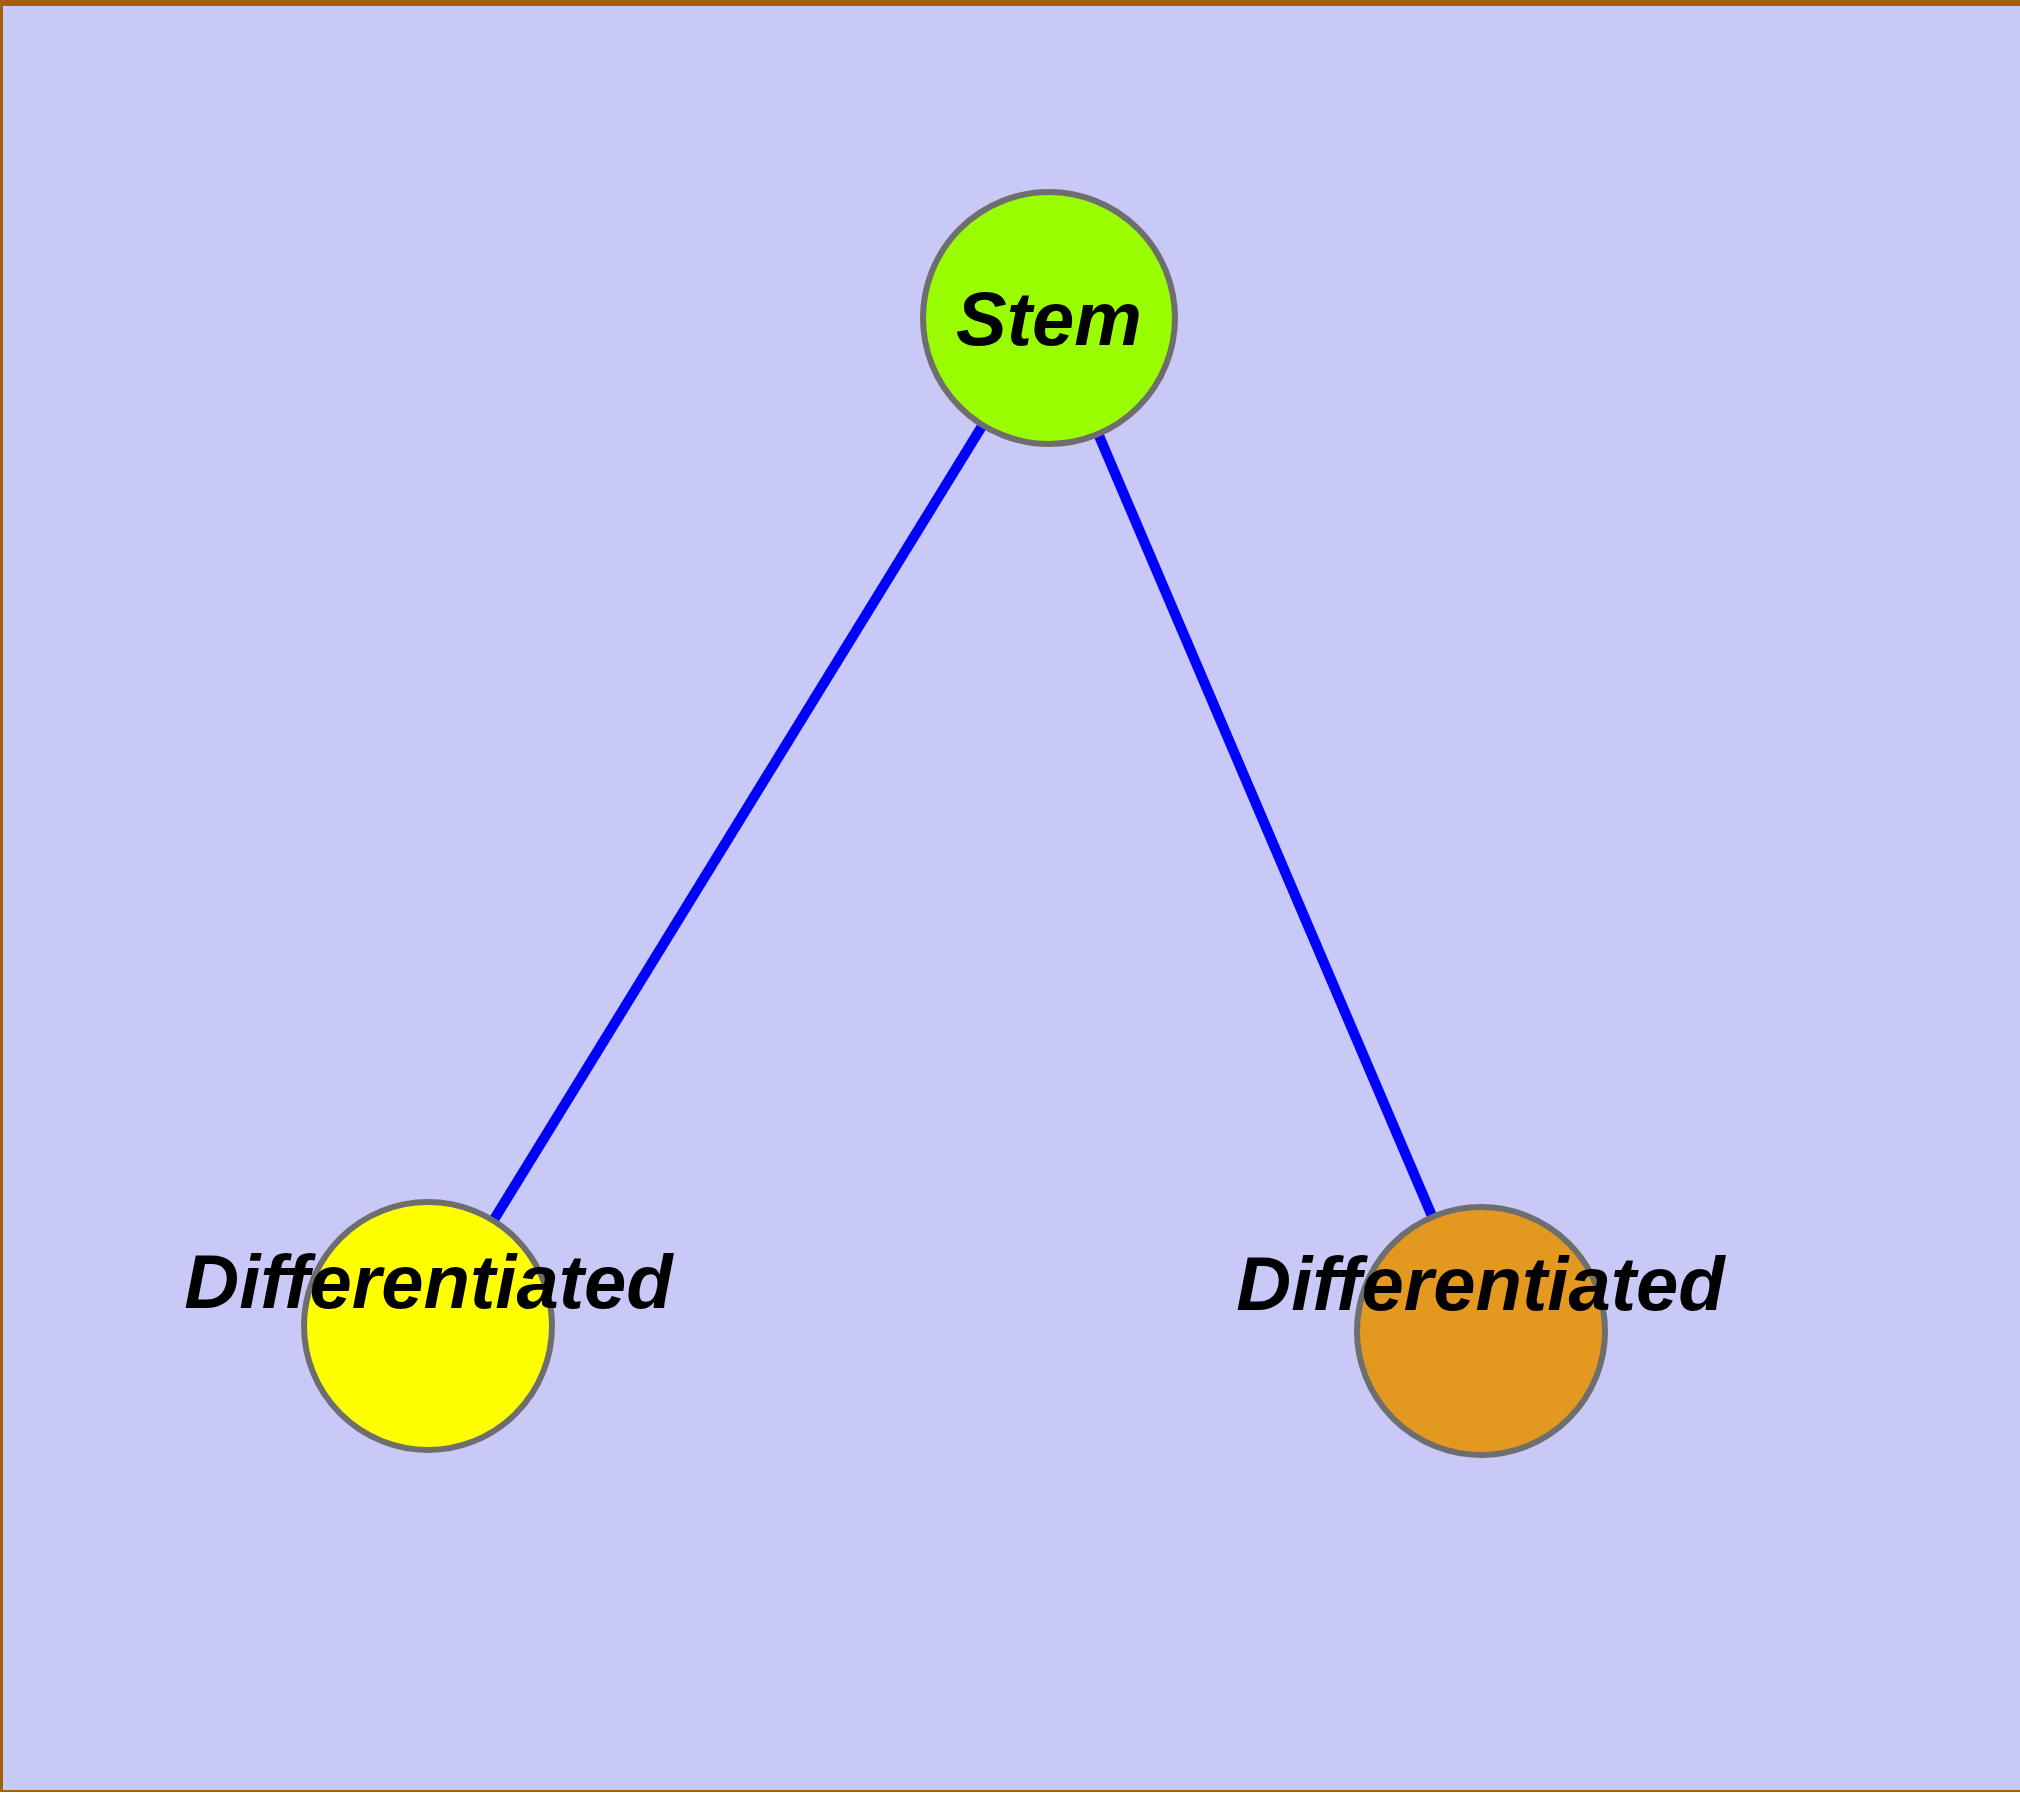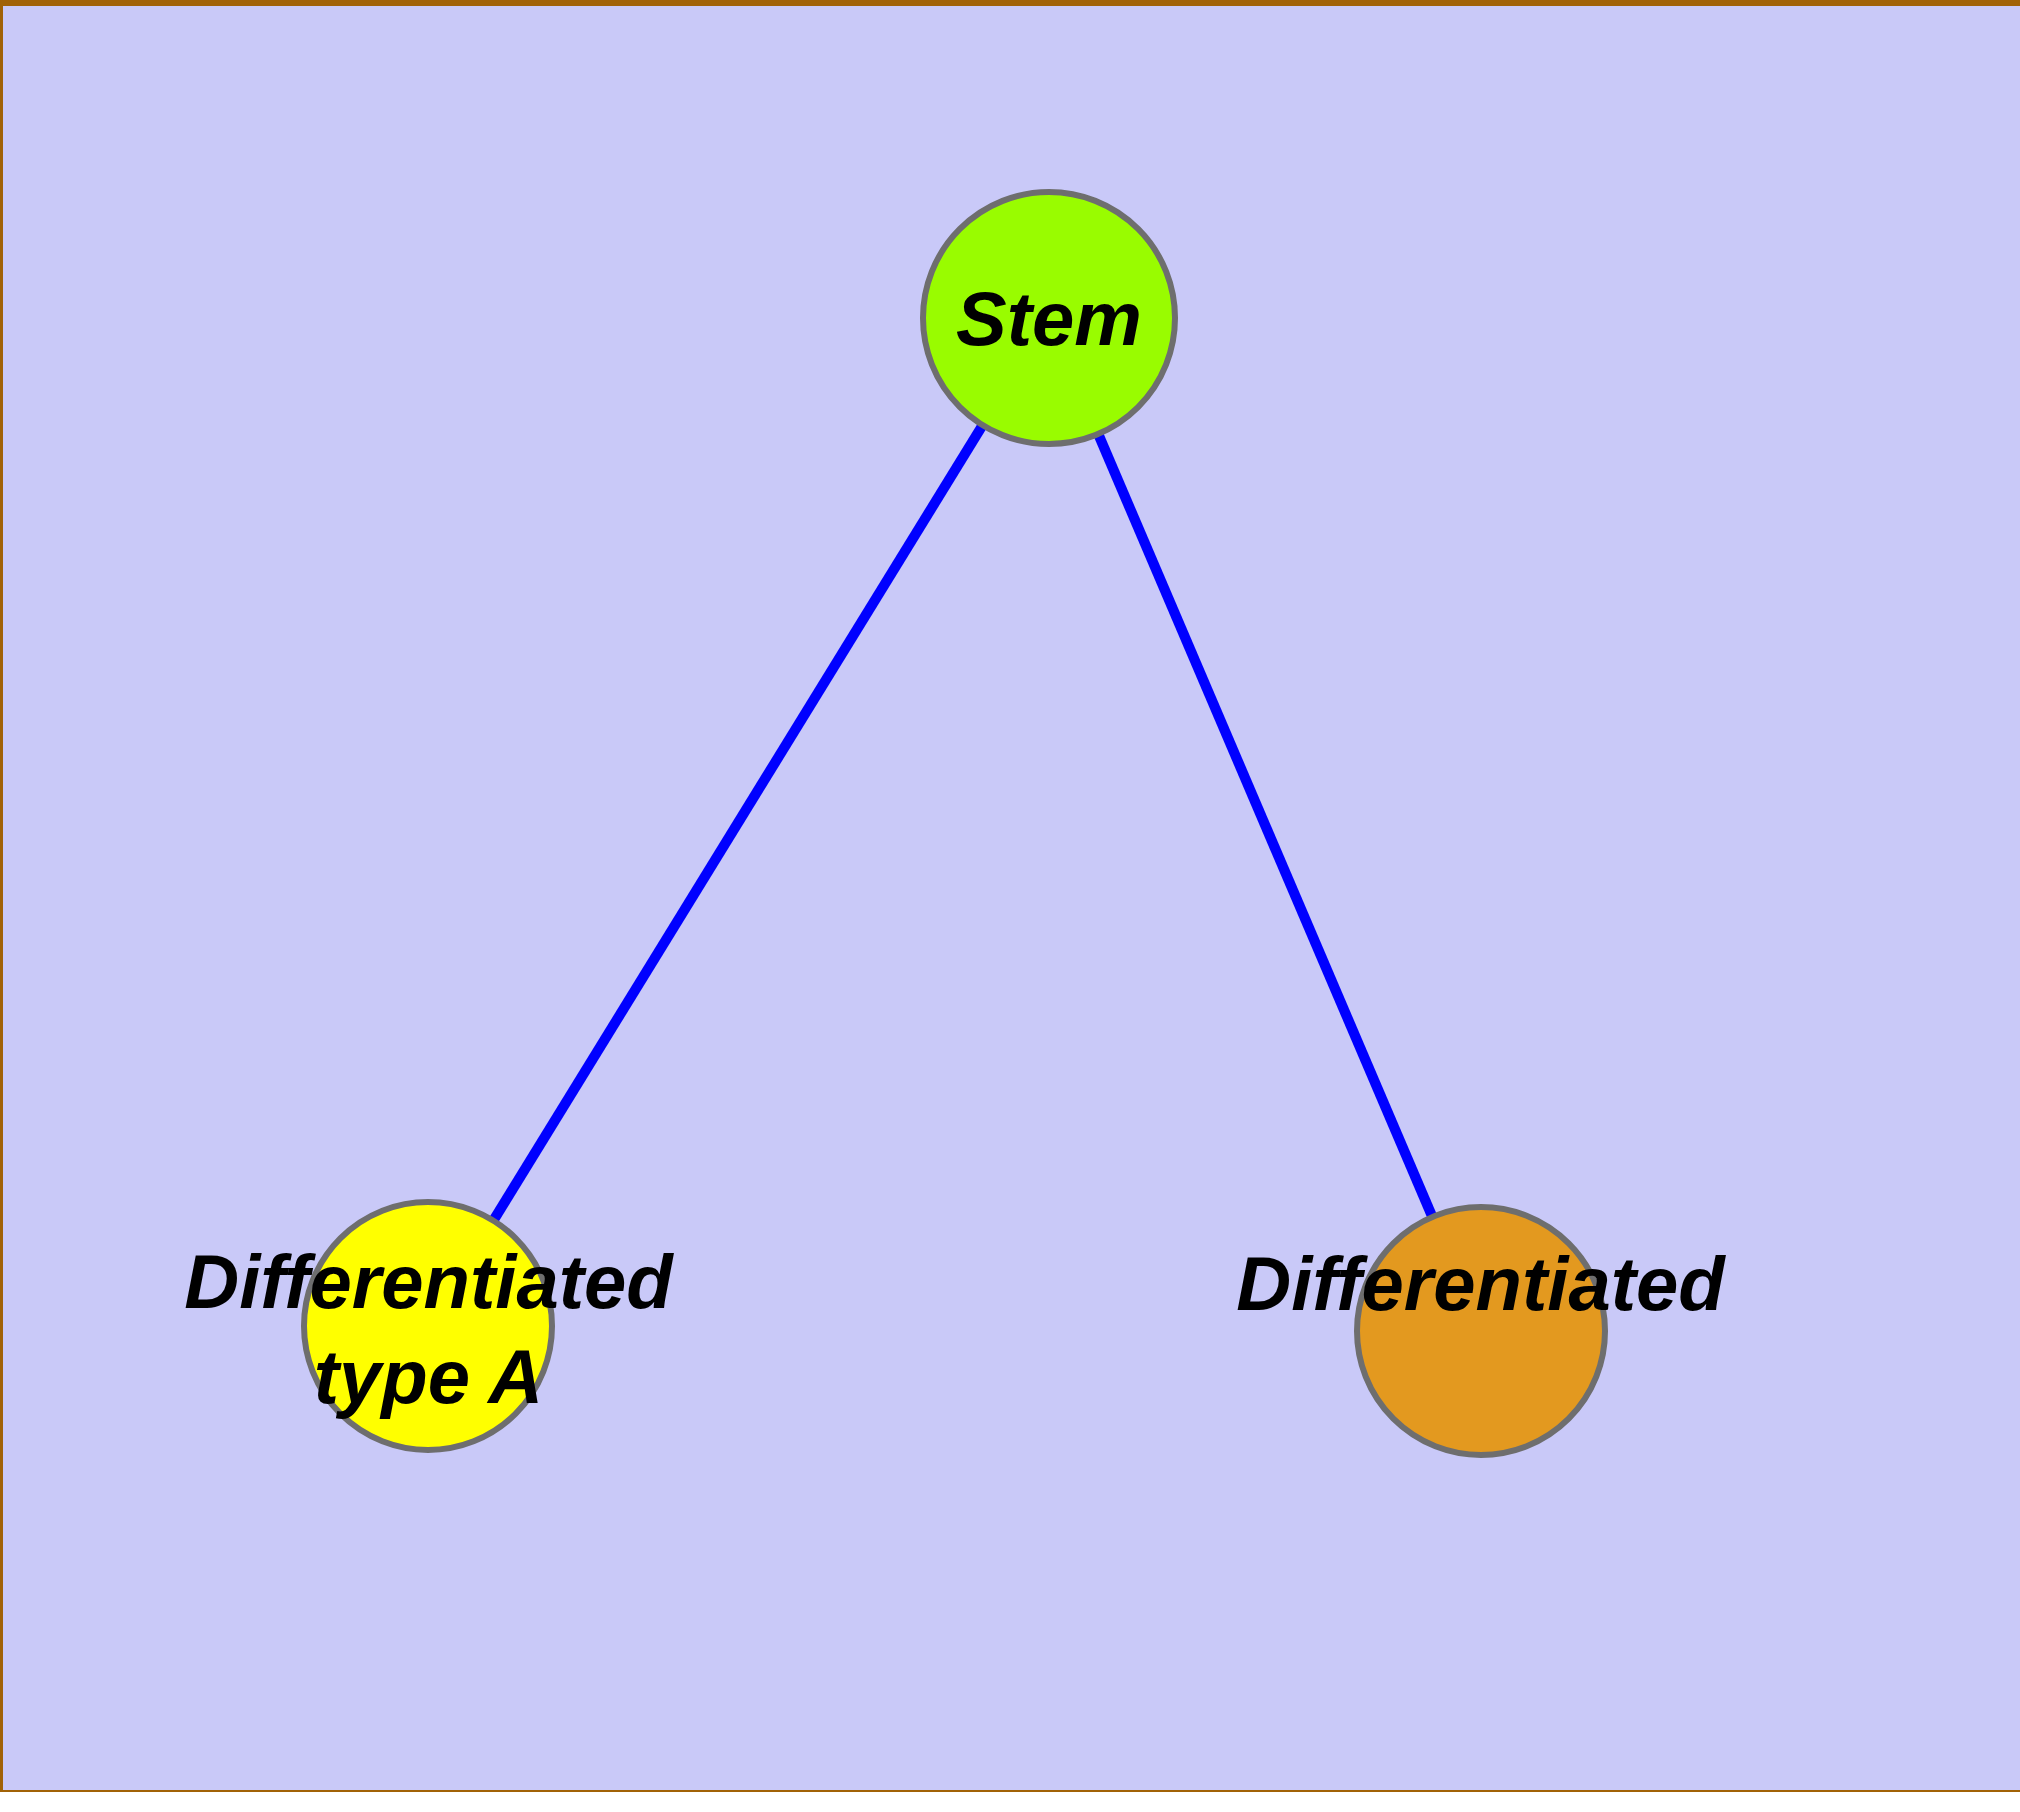--- a/index.html
+++ b/index.html
@@ -106,21 +106,20 @@
   <div class="node node-a" style="background-color: rgb(255, 255, 0); border-color: rgb(110, 110, 110);"></div>
 
   <div class="node node-b" style="background-color: rgb(227, 153, 31); border-color: rgb(110, 110, 110);"></div>
 
   <div class="node-label label-stem" style="color: rgb(0, 0, 0);">
     <span>Stem</span>
   </div>
 
   <div class="node-label label-a" style="color: rgb(0, 0, 0);">
     <div>Differentiated</div>
-    <div>type A</div>
   </div>
 
   <div class="node-label label-b" style="color: rgb(0, 0, 0);">
     <div>Differentiated</div>
   </div>
 
 </div>
 
 
 </body></html>

